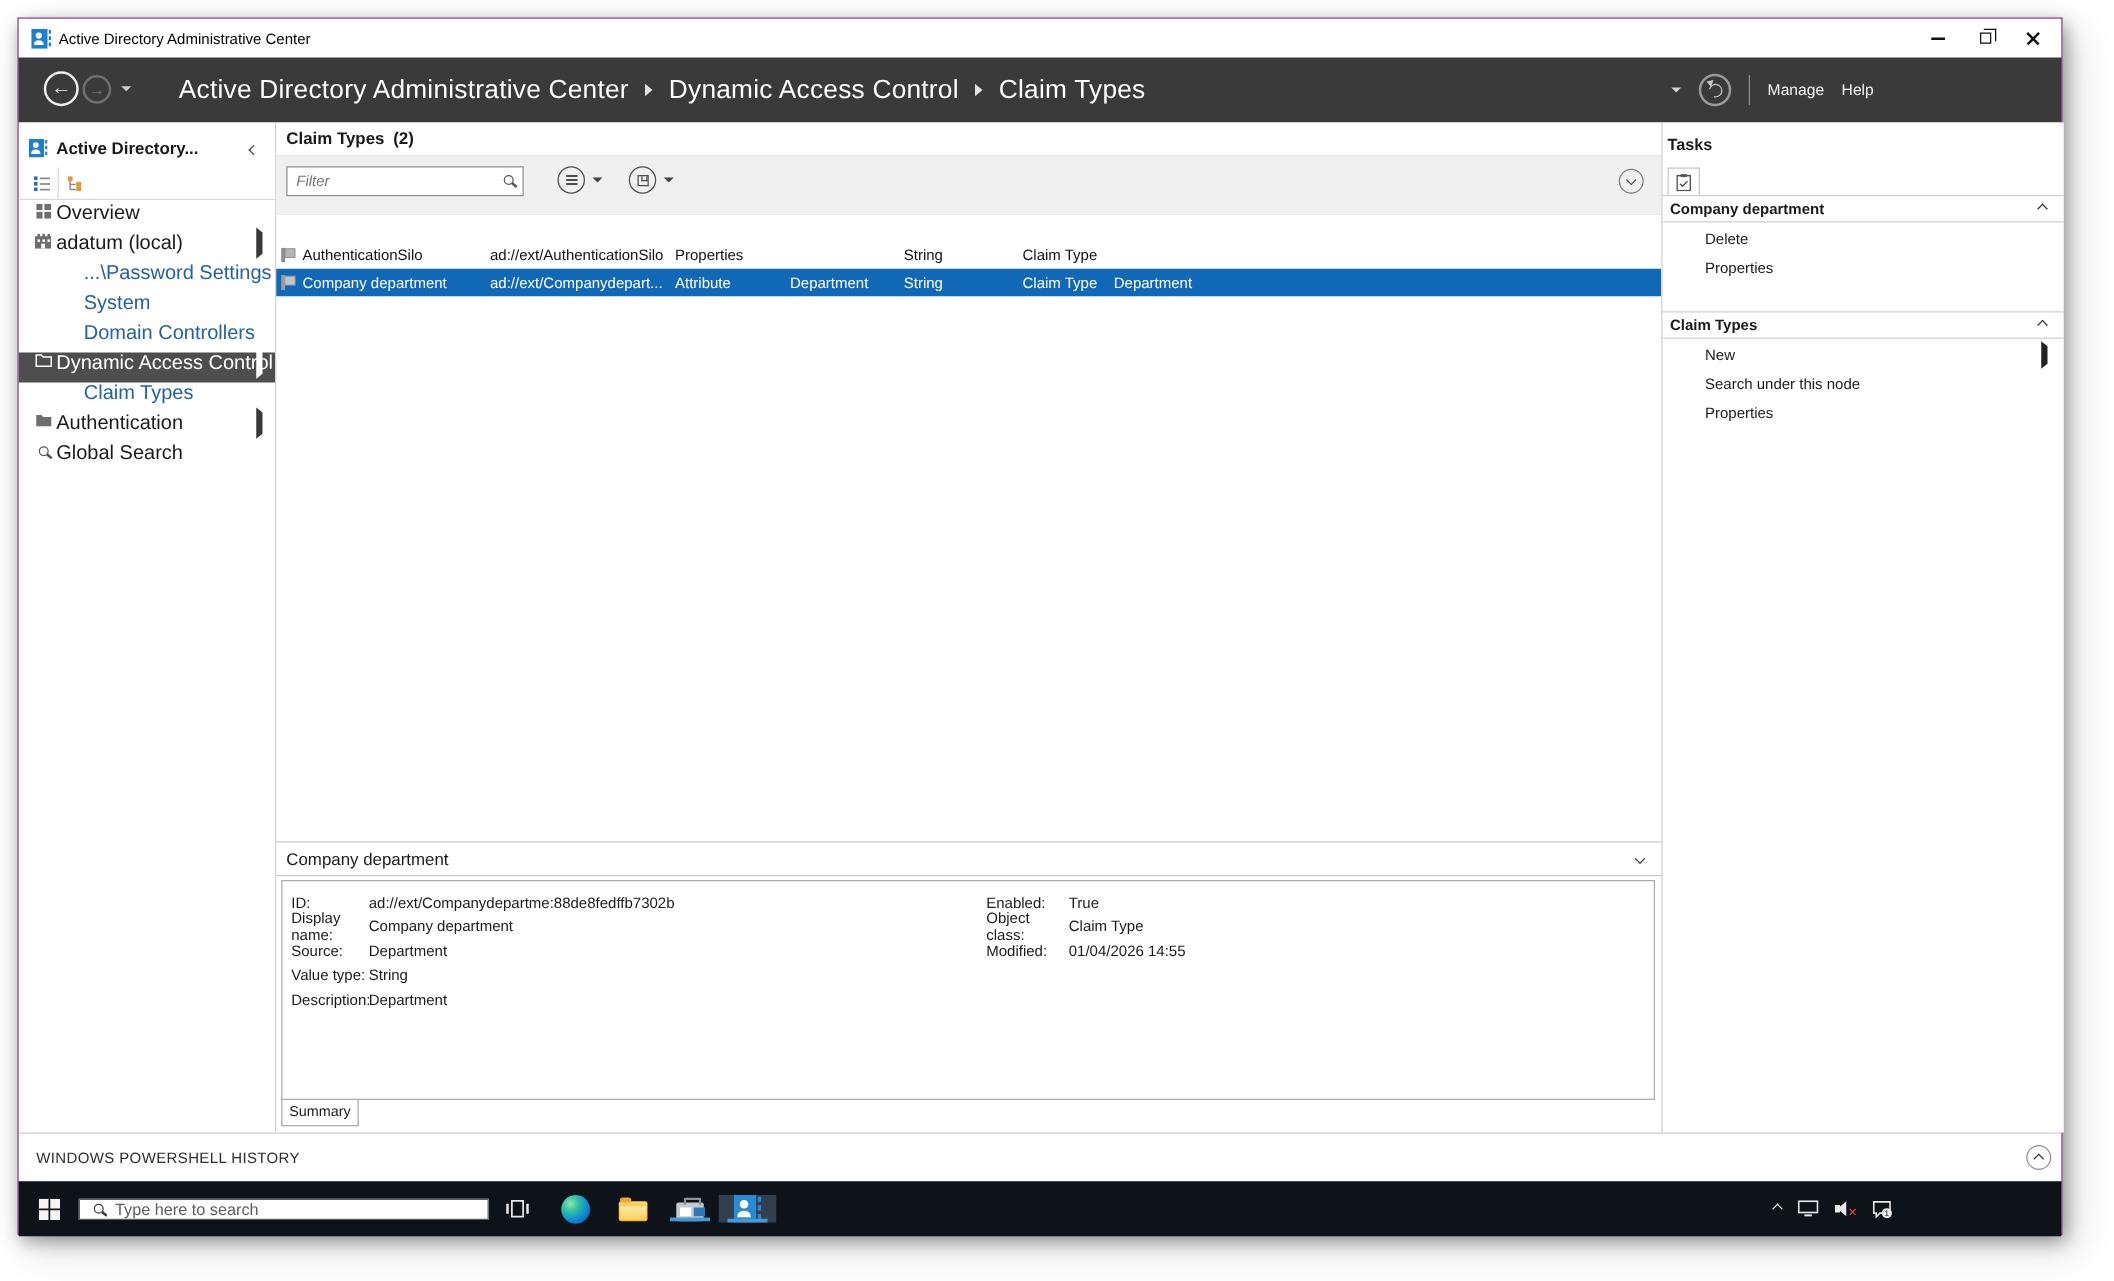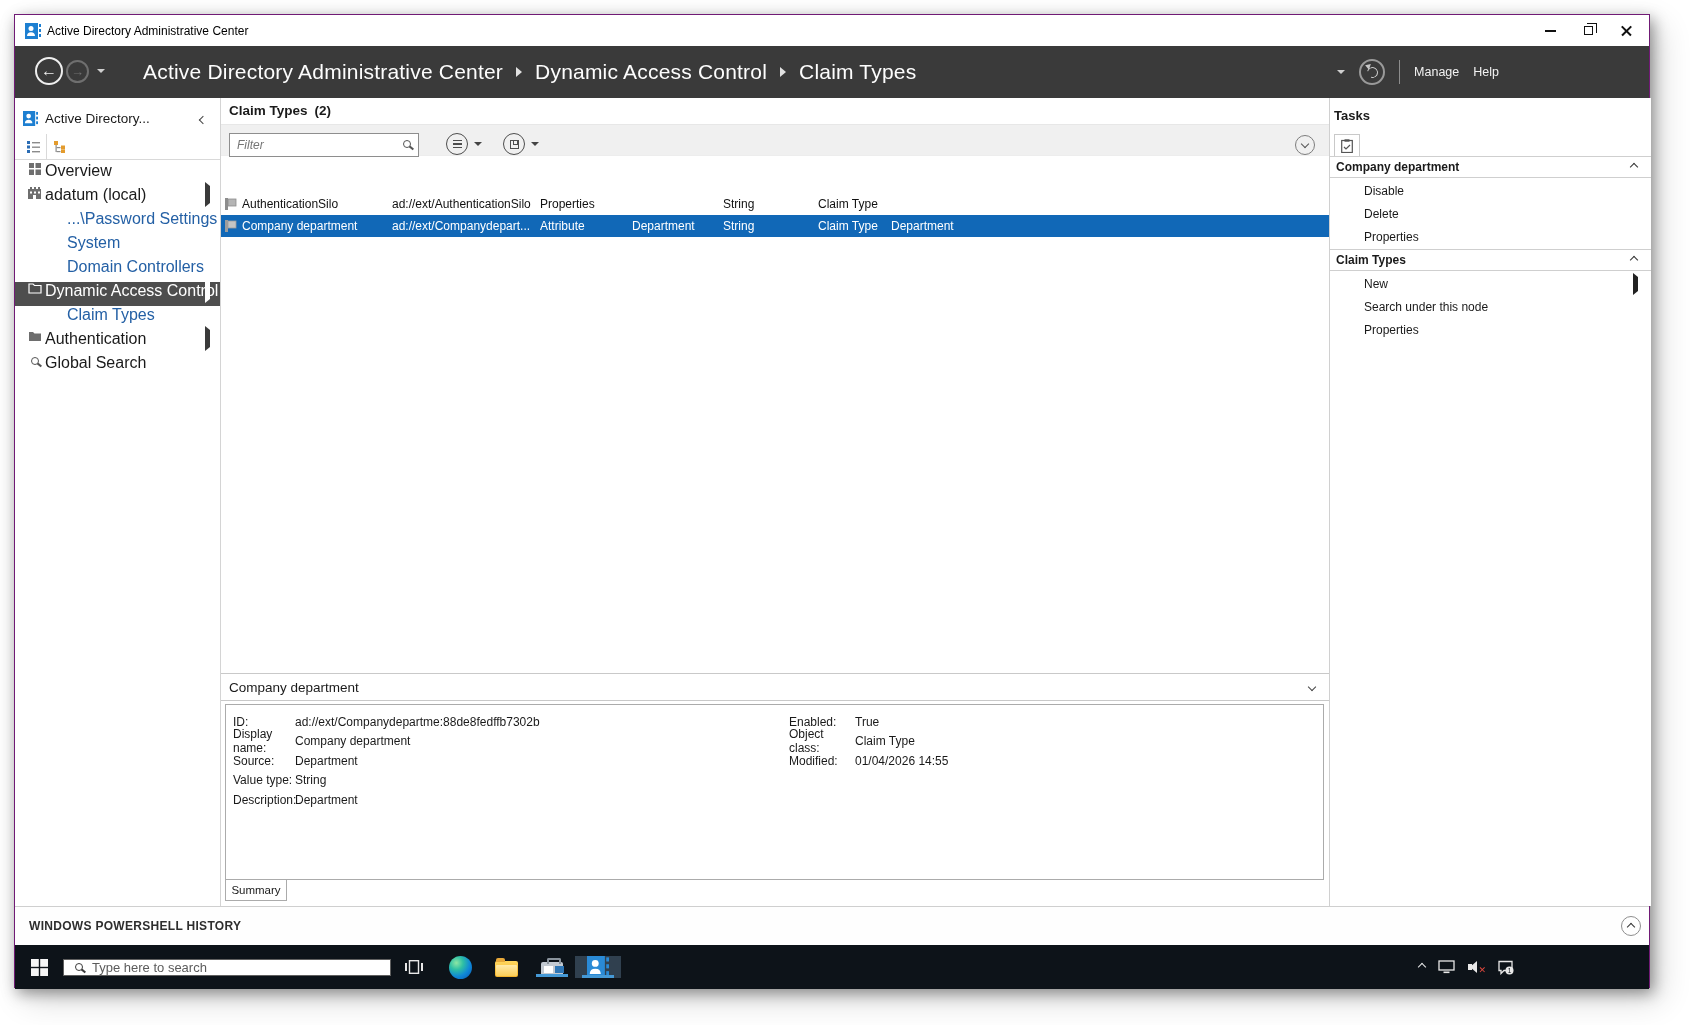--- a/index.html
+++ b/index.html
@@ -36,42 +36,42 @@
   .rf-head{position:absolute;left:4px;top:2px;width:0;height:0;border-right:5px solid #c6c6c6;border-top:3px solid transparent;border-bottom:3px solid transparent;transform:rotate(18deg)}
   .vdiv{width:1px;height:24px;background:#8d8d8d}
 
   
   .side{position:absolute;left:0;top:83px;width:205px;height:808px;background:#fff}
   .main{position:absolute;left:205px;top:83px;width:1109px;height:808px;background:#fff;border-left:1px solid #d4d4d4}
   .tasks{position:absolute;left:1314px;top:83px;width:322px;height:808px;background:#fff;border-left:1px solid #d0d0d0}
 
   
   .side-head{position:absolute;left:0;top:6px;width:100%;height:28px;display:flex;align-items:center}
-  .side-title{font-size:13.5px;font-weight:normal;margin-left:8px}
+  .side-title{font-size:13.5px;font-weight:bold;margin-left:8px}
   .chev{display:inline-block;width:6px;height:6px;border-right:1.8px solid #444;border-bottom:1.8px solid #444}
   .chev.up{transform:rotate(-135deg)}.chev.down{transform:rotate(45deg)}.chev.left{transform:rotate(135deg)}
   .side-collapse{position:absolute;right:14px;top:13px}
   .side-tabs{position:absolute;left:0;top:36px;width:100%;height:26px;border-bottom:1px solid #d9d9d9;display:flex;align-items:center}
   .stab{width:26px;height:25px;display:flex;align-items:center;justify-content:center}
   .stab:first-child{border-right:1px solid #d9d9d9;margin-left:6px}
   .nav{position:absolute;left:0;top:64px;width:100%}
   .nitem{height:24px;display:flex;align-items:flex-start;font-size:16px;position:relative}
   .nitem .nicon{position:absolute;left:12px;width:15px;height:13px;display:flex;align-items:center;justify-content:center}
   .nitem .nlabel{margin-left:30px;white-space:nowrap}
   .nitem.child .nlabel{margin-left:52px;color:#2460a5}
   .nitem.sel{background:#4e4e4e;color:#fff}
   .tri-r{width:0;height:0;border-left:5px solid #3a3a3a;border-top:4px solid transparent;border-bottom:4px solid transparent}
   .nitem .expand{position:absolute;right:10px}
   .nitem.sel .expand .tri-r{border-left-color:#fff}
   .mag{width:8px;height:8px;border:1.7px solid #555;border-radius:50%;position:relative}
   .mag::after{content:"";position:absolute;width:5px;height:1.8px;background:#555;right:-4px;bottom:-2px;transform:rotate(40deg)}
 
   
   .m-title{position:absolute;left:8px;top:5px;font-size:13.5px;font-weight:bold;display:flex;gap:7px}
-  .m-toolbar{position:absolute;left:0;top:26px;width:100%;height:32px;background:#f0f0f0;border-top:1px solid #e7e7e7;border-bottom:1px solid #ededed}
+  .m-toolbar{position:absolute;left:0;top:26px;width:100%;height:48px;background:#f0f0f0;border-top:1px solid #e7e7e7;border-bottom:1px solid #ededed}
   .filterwrap{position:absolute;left:8px;top:8px;width:190px;height:24px;background:#fff;border:1px solid #8e8e8e}
   .filterwrap input{width:100%;height:100%;border:none;outline:none;font-style:italic;font-size:12px;color:#666;padding:0 24px 0 7px;background:transparent;font-family:inherit}
   .filter-mag{position:absolute;right:7px;top:6px}
   .tbtn-drop{position:absolute;top:8px;display:flex;align-items:center;gap:6px}
   .circ-ico{width:22px;height:22px;border:1px solid #4d4d4d;border-radius:50%;display:flex;align-items:center;justify-content:center}
   .ico-list{width:9px;height:8px;background:repeating-linear-gradient(#4d4d4d 0 1.4px,transparent 1.4px 3.3px)}
   .ico-save{width:9px;height:9px;border:1.3px solid #4d4d4d;position:relative}
   .ico-save::before{content:"";position:absolute;left:2px;top:0;width:3.5px;height:3px;border:1px solid #4d4d4d;border-top:none}
   .tri-d2{width:0;height:0;border-top:4px solid #444;border-left:4px solid transparent;border-right:4px solid transparent}
   .m-collapse{position:absolute;right:14px;top:10px;width:20px;height:20px;border:1px solid #7d7d7d;border-radius:50%;display:flex;align-items:center;justify-content:center}
@@ -105,21 +105,21 @@
   .t-sec{position:absolute;left:0;width:100%;height:22px;border-top:1px solid #cfcfcf;border-bottom:1px solid #cfcfcf;display:flex;align-items:center;font-weight:bold;font-size:12px}
   .t-sec .tlabel{margin-left:6px}
   .t-sec .chev{position:absolute;right:14px;border-color:#333}
   .t-items{position:absolute;left:0;width:100%}
   .titem{height:23px;display:flex;align-items:center;padding-left:34px;font-size:12px;position:relative}
   .titem .expand{position:absolute;right:13px}
   .titem .tri-r{border-left-color:#222;border-top-width:4px;border-bottom-width:4px}
 
   
   .psbar{position:absolute;left:0;top:891px;width:100%;height:39px;background:#fefefe;border-top:1px solid #cfcfcf}
-  .ps-label{position:absolute;left:14px;top:12px;font-size:12px;font-weight:bold;letter-spacing:.3px;color:#2e2e2e}
+  .ps-label{position:absolute;left:14px;top:12px;font-size:12px;font-weight:normal;letter-spacing:.3px;color:#2e2e2e}
   .ps-chev{position:absolute;right:8px;top:9px;width:20px;height:20px;border:1px solid #8e8e8e;border-radius:50%;display:flex;align-items:center;justify-content:center}
   .ps-chev .chev{margin-top:2px;border-color:#333}
 
   
   .taskbar{position:absolute;left:0;top:930px;width:100%;height:44px;background:#0d1319;display:flex;align-items:center}
   .start{width:48px;display:flex;align-items:center;justify-content:center}
   .tsearch{width:328px;background:#fff;border:1px solid #5f5f5f;display:flex;align-items:center;gap:9px;padding:0 11px}
   .tsearch .mag{border-color:#3c3c3c}.tsearch .mag::after{background:#3c3c3c}
   .tsearch input{flex:1;border:none;outline:none;font-size:13px;color:#333;background:transparent;font-family:inherit}
   .tsearch input::placeholder{color:#5c5c5c}
@@ -411,21 +411,20 @@
         <rect x="0.7" y="1.5" width="10.6" height="12" fill="none" stroke="#555" stroke-width="1.2"></rect>
         <rect x="3.5" y="0.3" width="5" height="2.4" fill="#555"></rect>
         <path d="M3 8 l2 2 l4 -4" fill="none" stroke="#555" stroke-width="1.2"></path>
       </svg>
     </div>
     <div class="t-sec" style="top:58px">
       <span class="tlabel">Company department</span>
       <span class="chev up"></span>
     </div>
     <div class="t-items" style="top:81px">
-      <div class="titem">Disable</div>
       <div class="titem">Delete</div>
       <div class="titem">Properties</div>
     </div>
     <div class="t-sec" style="top:151px">
       <span class="tlabel">Claim Types</span>
       <span class="chev up"></span>
     </div>
     <div class="t-items" style="top:174px">
       <div class="titem">
             <span>New</span>

